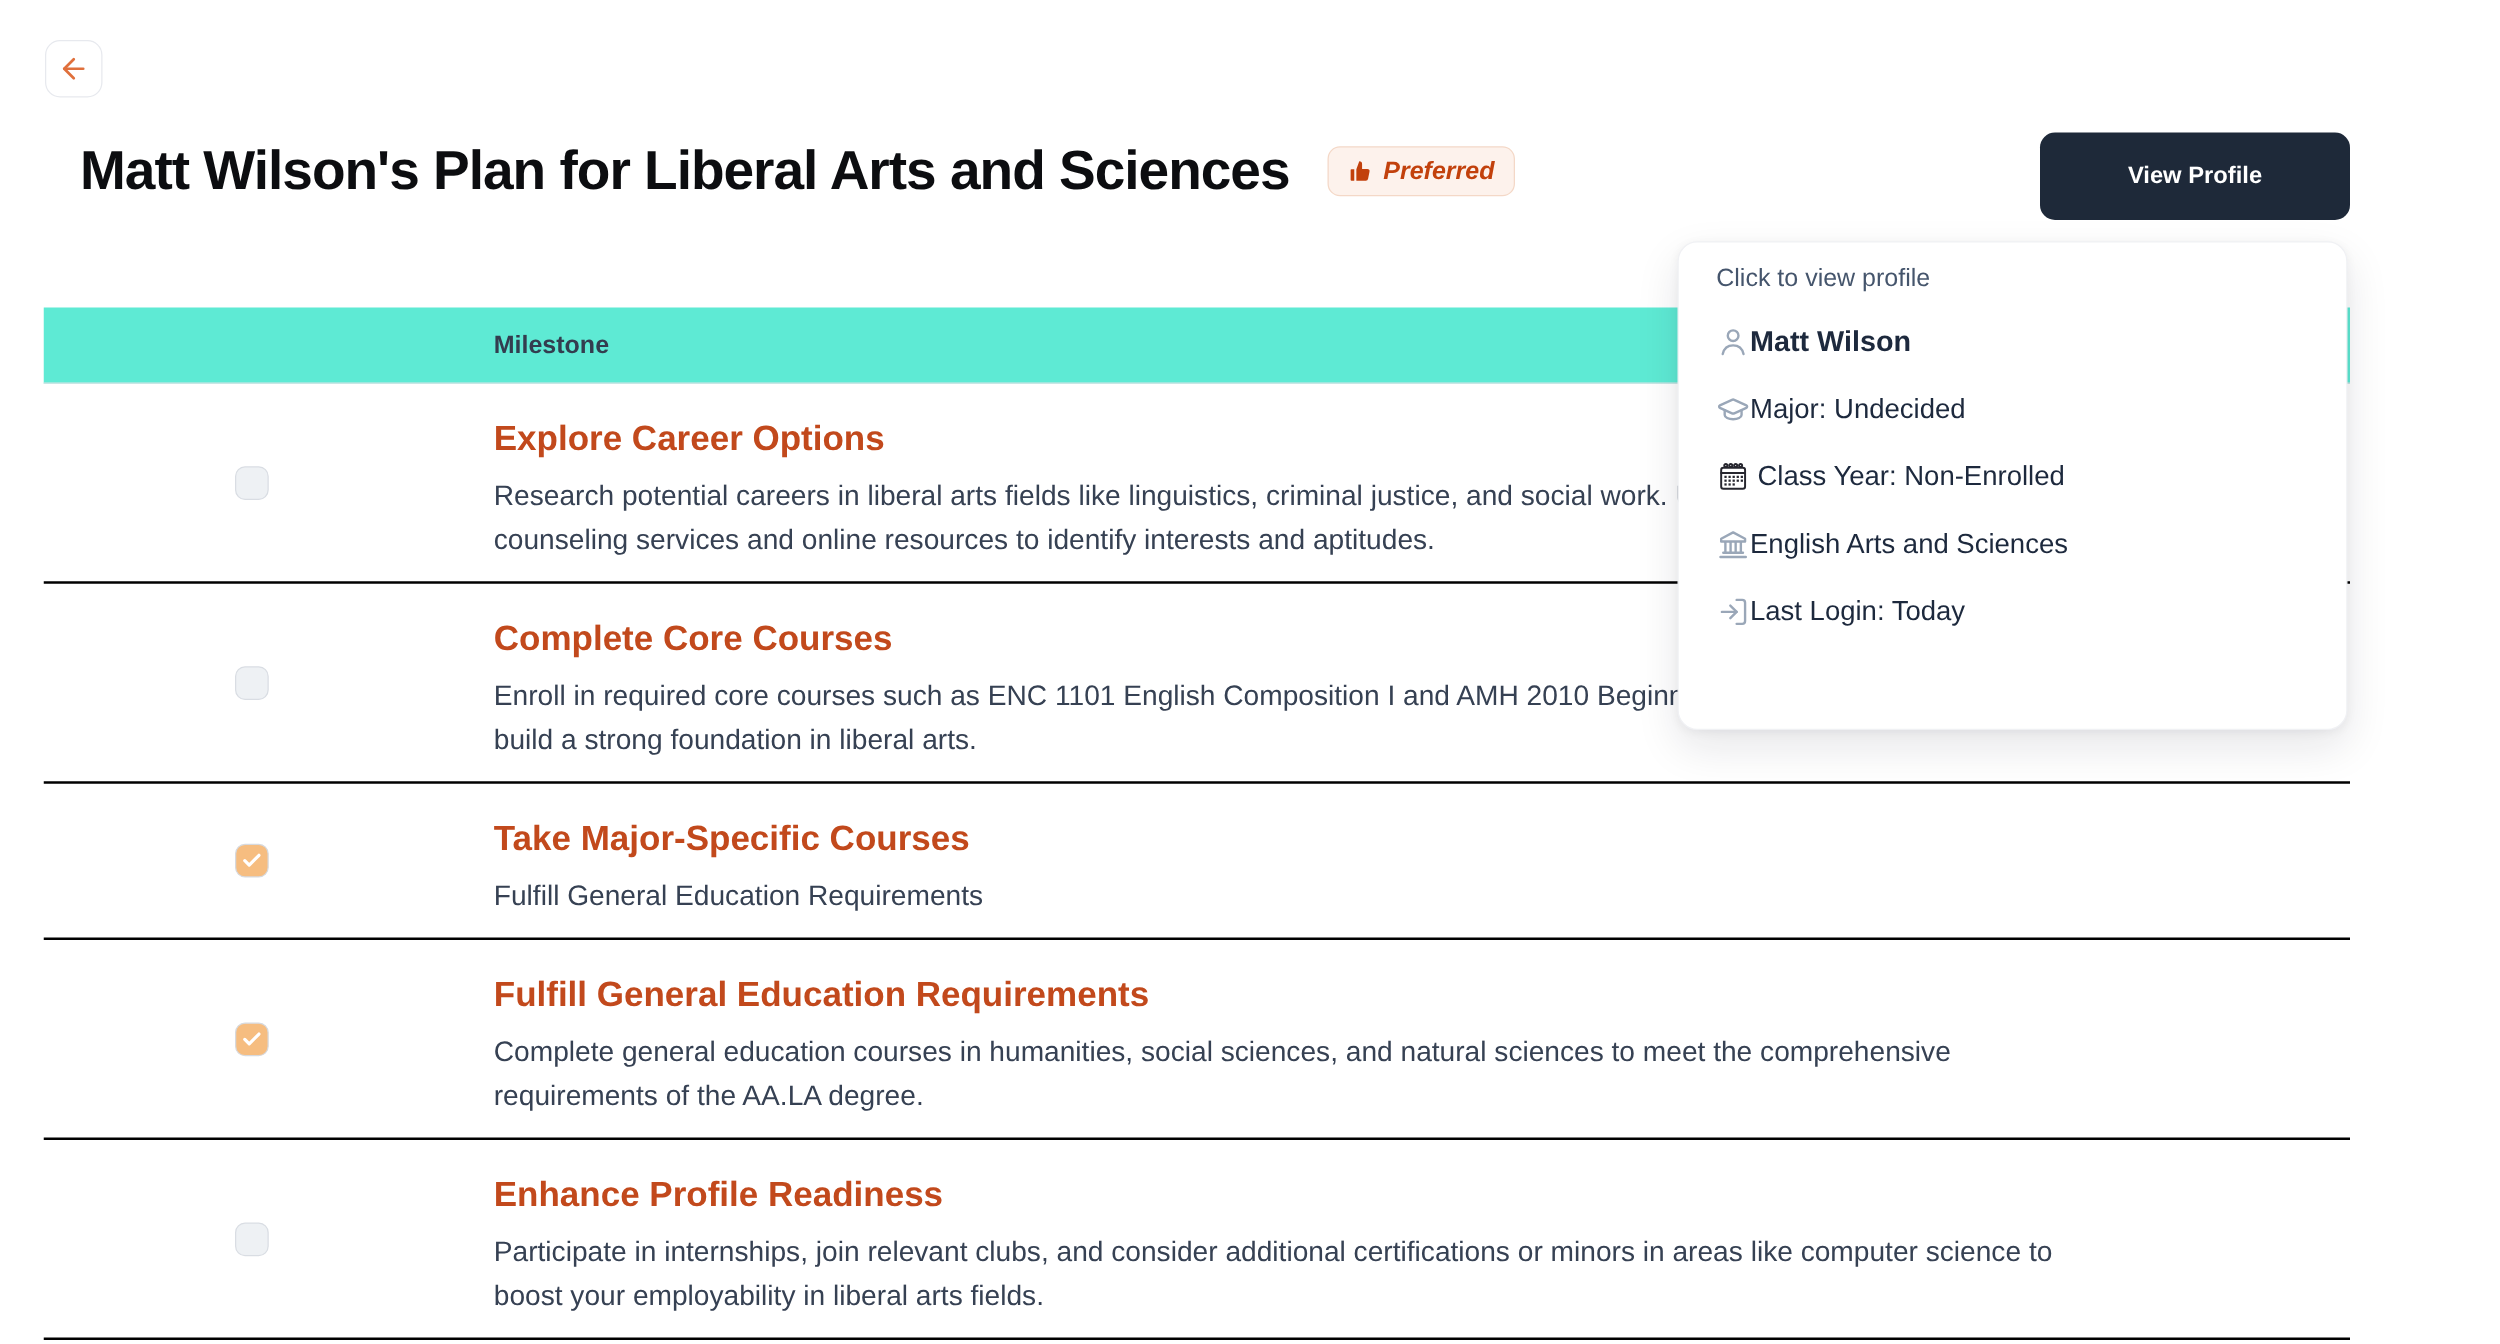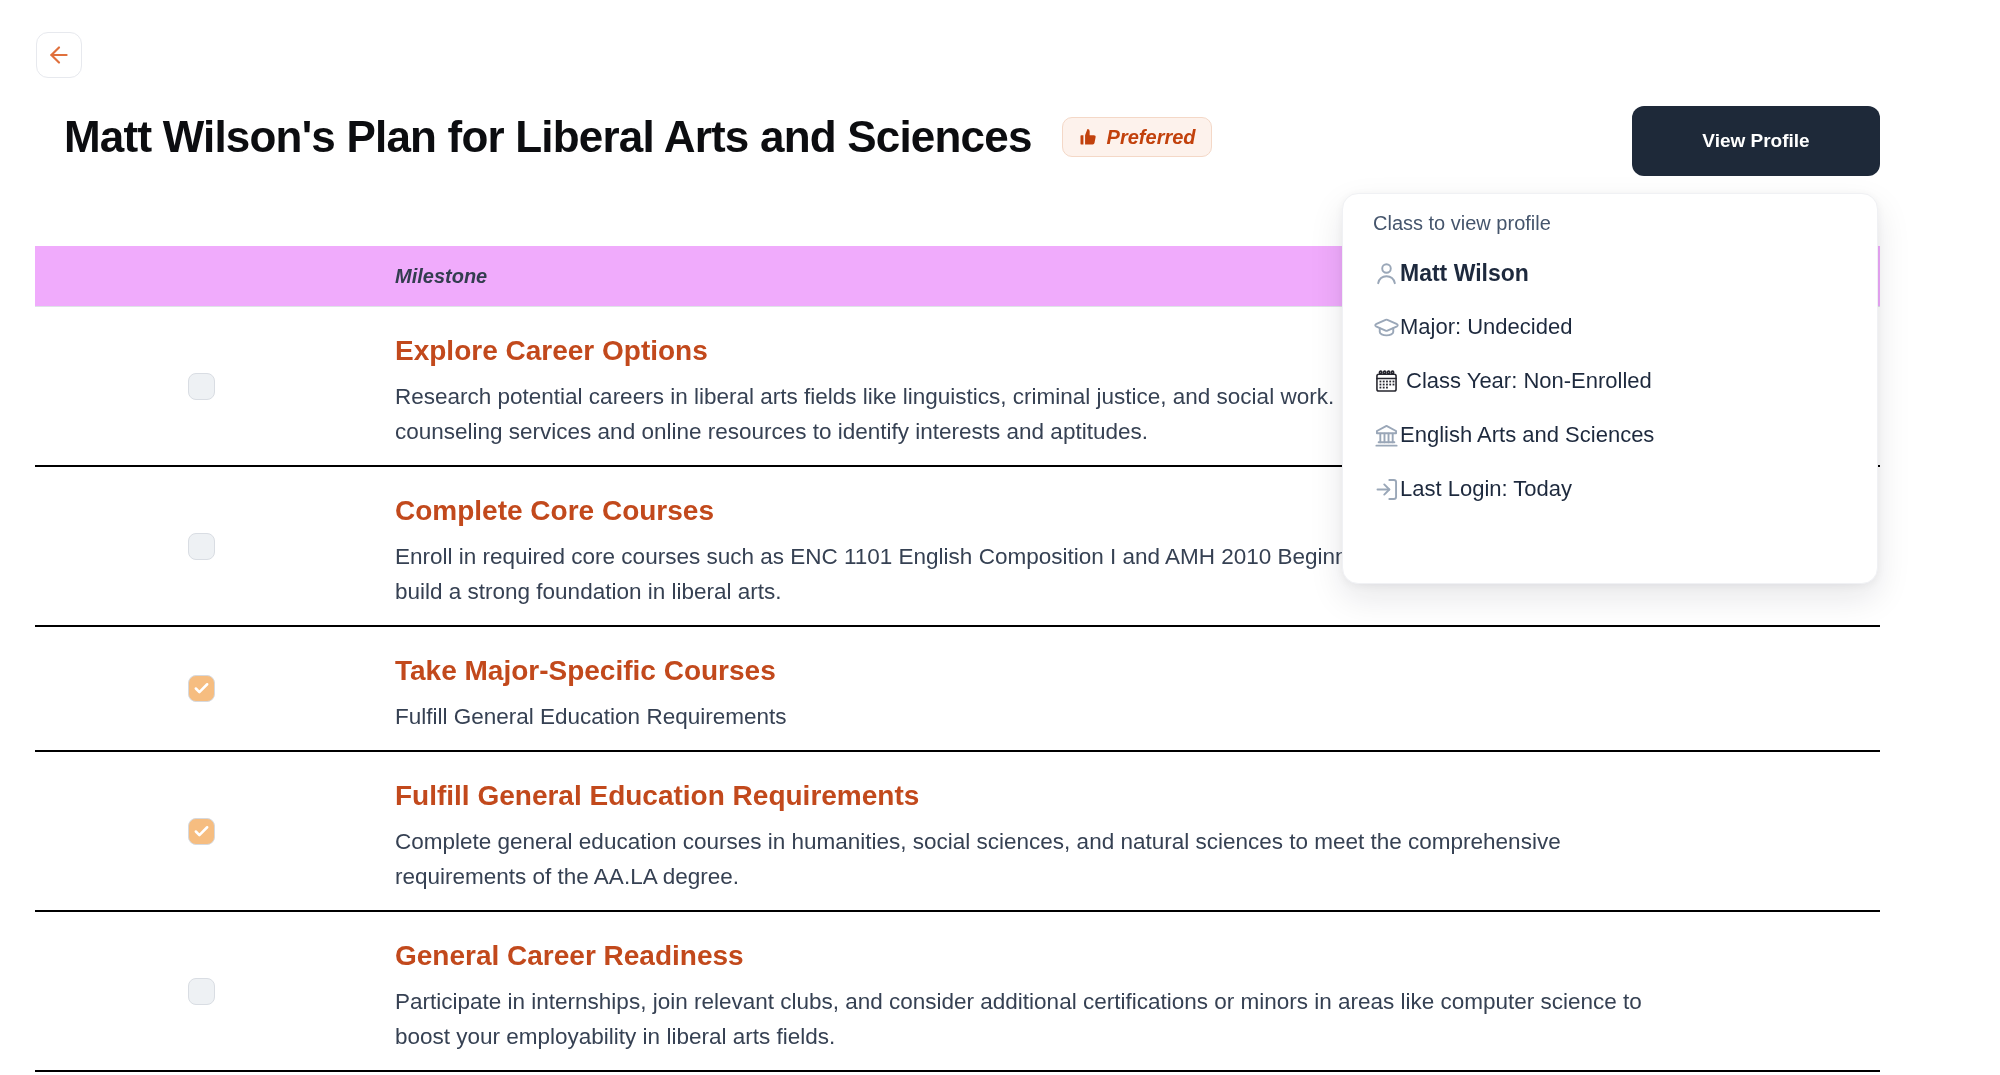--- a/index.html
+++ b/index.html
@@ -76,23 +76,23 @@
   .picon svg { width:27px; height:27px; stroke:#9aa7b8; stroke-width:1.7; fill:none;
     stroke-linecap:round; stroke-linejoin:round; }
   .picon.dark svg { stroke:#26262e; stroke-width:1.4; }
   .ptext { font-size:22px; color:#1d293d; }
   .ptext.strong { font-weight:700; font-size:23px; }
   .pitem.indent .ptext { padding-left:6px; }
 
   
   .mtable { position:absolute; left:35px; top:246px; width:1845px; z-index:1; }
   .mtable-head {
-    height:61px; background:#f0abfc;
+    height:61px; background:#5eead4;
     border-bottom:1px solid #dfe3e8;
-    display:flex; align-items:center;font-style:italic;
+    display:flex; align-items:center;
   }
   .mtable-head .col-label {
     padding-left:360px; font-size:20px; font-weight:700; color:#333d4f;
   }
   .trow {
     display:flex;
     border-bottom:2px solid #000000;
   }
   .cell-check {
     width:360px; flex:none;
@@ -142,21 +142,21 @@
           <path d="M6.5 10v11H3.8a.8.8 0 0 1-.8-.8v-9.4a.8.8 0 0 1 .8-.8h2.7zm2 11h9.1a2.2 2.2 0 0 0 2.16-1.77l1.35-6.8A2.2 2.2 0 0 0 18.95 9.8H14V5.2A2.7 2.7 0 0 0 11.3 2.5L8.5 10v11z"></path>
         </svg>
     </span>
     <span>Preferred</span>
   </span>
 </div>
 
 <button class="view-profile-btn">View Profile</button>
 
 <div class="popover">
-  <div class="popover-hint">Class to view profile</div>
+  <div class="popover-hint">Click to view profile</div>
 
   <div class="pitem">
     <span class="picon">
       <svg viewBox="0 0 24 24">
           <circle cx="12" cy="7.6" r="3.8"></circle>
           <path d="M4.6 20.6c.9-3.8 3.8-6.1 7.4-6.1s6.5 2.3 7.4 6.1"></path>
         </svg>
     </span>
     <span class="ptext strong">Matt Wilson</span>
   </div>
@@ -285,17 +285,17 @@
     </div>
   </div>
 
   <div class="trow">
     <div class="cell-check">
       <span class="checkbox">
         
       </span>
     </div>
     <div class="cell-main">
-      <div class="milestone-title">General Career Readiness</div>
+      <div class="milestone-title">Enhance Profile Readiness</div>
       <div class="milestone-desc">Participate in internships, join relevant clubs, and consider additional certifications or minors in areas like computer science to boost your employability in liberal arts fields.</div>
     </div>
   </div>
 </div>
 
 </body></html>

